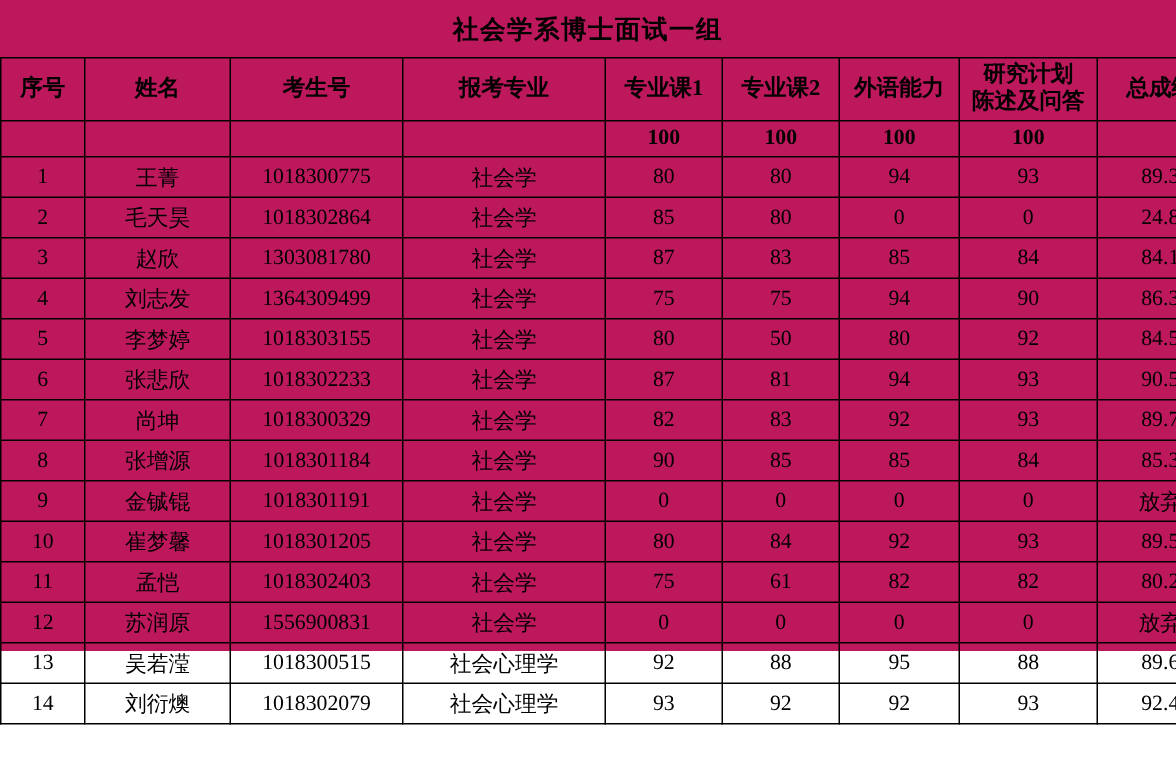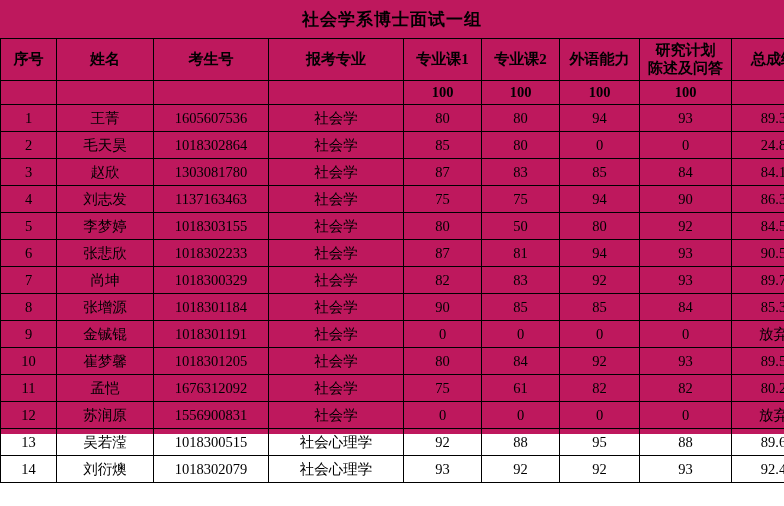--- a/index.html
+++ b/index.html
@@ -117,21 +117,21 @@
           <td></td>
           <td>100</td>
           <td>100</td>
           <td>100</td>
           <td>100</td>
           <td></td>
         </tr>
         <tr>
           <td>1</td>
           <td>王菁</td>
-          <td>1605607536</td>
+          <td>1018300775</td>
           <td>社会学</td>
           <td>80</td>
           <td>80</td>
           <td>94</td>
           <td>93</td>
           <td>89.3</td>
         </tr>
         <tr>
           <td>2</td>
           <td>毛天昊</td>
@@ -150,21 +150,21 @@
           <td>社会学</td>
           <td>87</td>
           <td>83</td>
           <td>85</td>
           <td>84</td>
           <td>84.1</td>
         </tr>
         <tr>
           <td>4</td>
           <td>刘志发</td>
-          <td>1137163463</td>
+          <td>1364309499</td>
           <td>社会学</td>
           <td>75</td>
           <td>75</td>
           <td>94</td>
           <td>90</td>
           <td>86.3</td>
         </tr>
         <tr>
           <td>5</td>
           <td>李梦婷</td>
@@ -227,21 +227,21 @@
           <td>社会学</td>
           <td>80</td>
           <td>84</td>
           <td>92</td>
           <td>93</td>
           <td>89.5</td>
         </tr>
         <tr>
           <td>11</td>
           <td>孟恺</td>
-          <td>1676312092</td>
+          <td>1018302403</td>
           <td>社会学</td>
           <td>75</td>
           <td>61</td>
           <td>82</td>
           <td>82</td>
           <td>80.2</td>
         </tr>
         <tr>
           <td>12</td>
           <td>苏润原</td>

